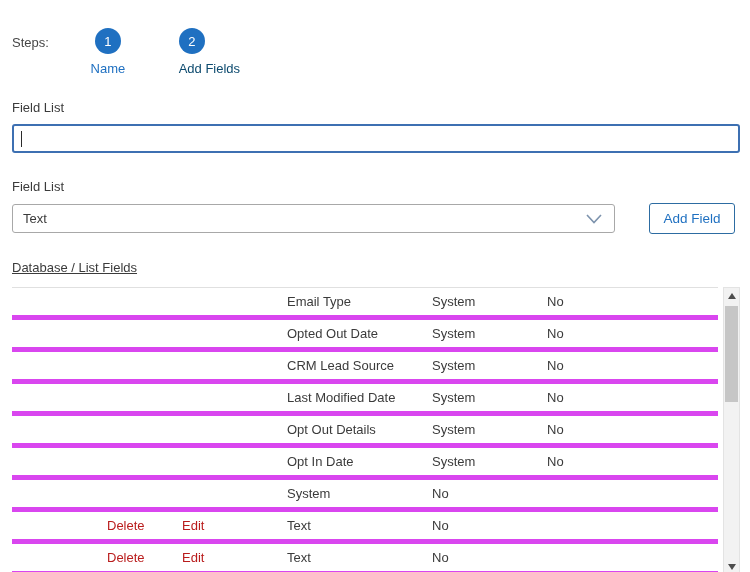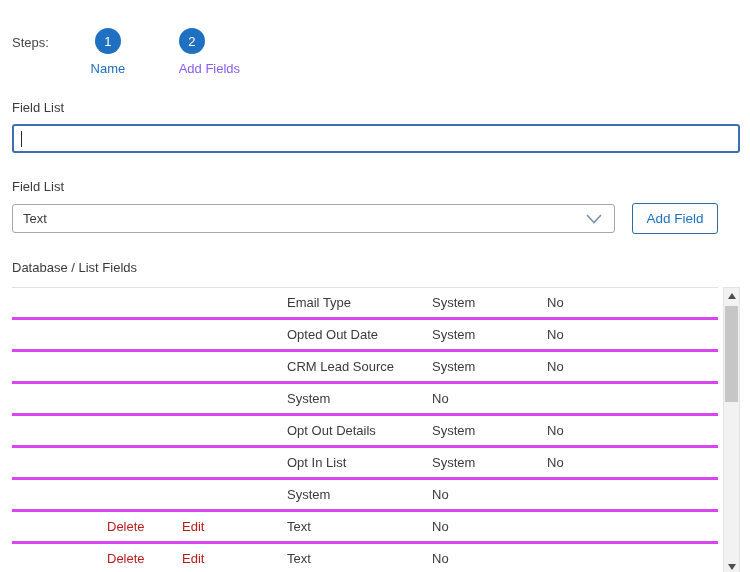--- a/index.html
+++ b/index.html
@@ -18,21 +18,21 @@
   .steps-label { margin-top: 7px; margin-right: 28px; color: #464646; }
   .step { display: flex; flex-direction: column; align-items: center; width: 62px; margin-right: 22px; cursor: pointer; }
   .step-circle {
     width: 26px; height: 26px; border-radius: 50%;
     background: #1f70c1; color: #ffffff;
     display: flex; align-items: center; justify-content: center;
     font-size: 13px;
   }
   .step-label { margin-top: 7px; white-space: nowrap; }
   .step-label.active { color: #1f70c1; }
-  .step-label.inactive { color: #8b5cf6; margin-left: 35px; }
+  .step-label.inactive { color: #0c4a6e; margin-left: 35px; }
 
   
   .section-label { color: #3b3b3b; margin-bottom: 9px; }
   .input-wrap { position: relative; margin-bottom: 26px; }
   .text-input {
     width: 728px; height: 29px;
     border: 2px solid #3d70b2; border-radius: 3px;
     font-family: "Liberation Sans", sans-serif; font-size: 13px;
     padding: 0 8px; color: #2b2b2b; outline: none; background: #fff;
   }
@@ -41,35 +41,35 @@
   
   .controls-row { display: flex; align-items: center; margin-bottom: 26px; }
   .select-box {
     width: 603px; height: 29px;
     border: 1px solid #a8a8a8; border-radius: 3px;
     display: flex; align-items: center; justify-content: space-between;
     padding: 0 12px 0 10px; cursor: pointer; background: #fff; color: #3b3b3b;
   }
   .chevron { width: 16px; height: 10px; }
   .btn-outline {
-    margin-left: 17px; width: 86px; height: 31px;
+    margin-left: 34px; width: 86px; height: 31px;
     background: #ffffff; border: 1px solid #2d6ca2; border-radius: 3px;
     color: #1f70c1; font-family: "Liberation Sans", sans-serif; font-size: 13.5px;
     cursor: pointer;
   }
 
   
   .table-wrap { display: flex; align-items: flex-start; }
   .t-body { width: 710px; border-top: 1px solid #e0e0e0; }
   .t-row {
     display: grid;
     grid-template-columns: 75px 105px 145px 115px auto;
     padding-left: 95px;
     height: 32px; align-items: center;
-    border-bottom: 3px solid #d946ef;
+    border-bottom: 5px solid #d946ef;
     color: #3b3b3b;
   }
   .cell-link { color: #b91c1c; cursor: pointer; text-decoration: none; }
   .cell-link:empty { cursor: default; }
 
   
   .scrollbar {
     width: 17px; height: 289px; margin-left: 5px;
     background: #f2f2f2; border: 1px solid #e3e3e3;
     position: relative;
@@ -112,21 +112,21 @@
   <div class="controls-row">
     <div class="select-box">
       <span>Text</span>
       <svg class="chevron" viewBox="0 0 16 10">
         <polyline points="1,1 8,8.5 15,1" fill="none" stroke="#7d93ad" stroke-width="1.6"></polyline>
       </svg>
     </div>
     <button class="btn-outline">Add Field</button>
   </div>
 
-  <div class="section-label" style="margin-bottom:12px;">Database / List Fields</div>
+  <div class="section-label" style="margin-bottom:12px;text-decoration:underline;">Database / List Fields</div>
 
   <div class="table-wrap">
     <div class="t-body">
         <div class="t-row">
     <span class="cell-link"></span>
     <span class="cell-link"></span>
     <span>Email Type</span>
     <span>System</span>
     <span>No</span>
   </div>
@@ -140,34 +140,35 @@
         <div class="t-row">
     <span class="cell-link"></span>
     <span class="cell-link"></span>
     <span>CRM Lead Source</span>
     <span>System</span>
     <span>No</span>
   </div>
         <div class="t-row">
     <span class="cell-link"></span>
     <span class="cell-link"></span>
+    <span>Last Modified Date</span>
     <span>System</span>
     <span>No</span>
   </div>
         <div class="t-row">
     <span class="cell-link"></span>
     <span class="cell-link"></span>
     <span>Opt Out Details</span>
     <span>System</span>
     <span>No</span>
   </div>
         <div class="t-row">
     <span class="cell-link"></span>
     <span class="cell-link"></span>
-    <span>Opt In List</span>
+    <span>Opt In Date</span>
     <span>System</span>
     <span>No</span>
   </div>
         <div class="t-row">
     <span class="cell-link"></span>
     <span class="cell-link"></span>
     <span>System</span>
     <span>No</span>
   </div>
         <div class="t-row">

